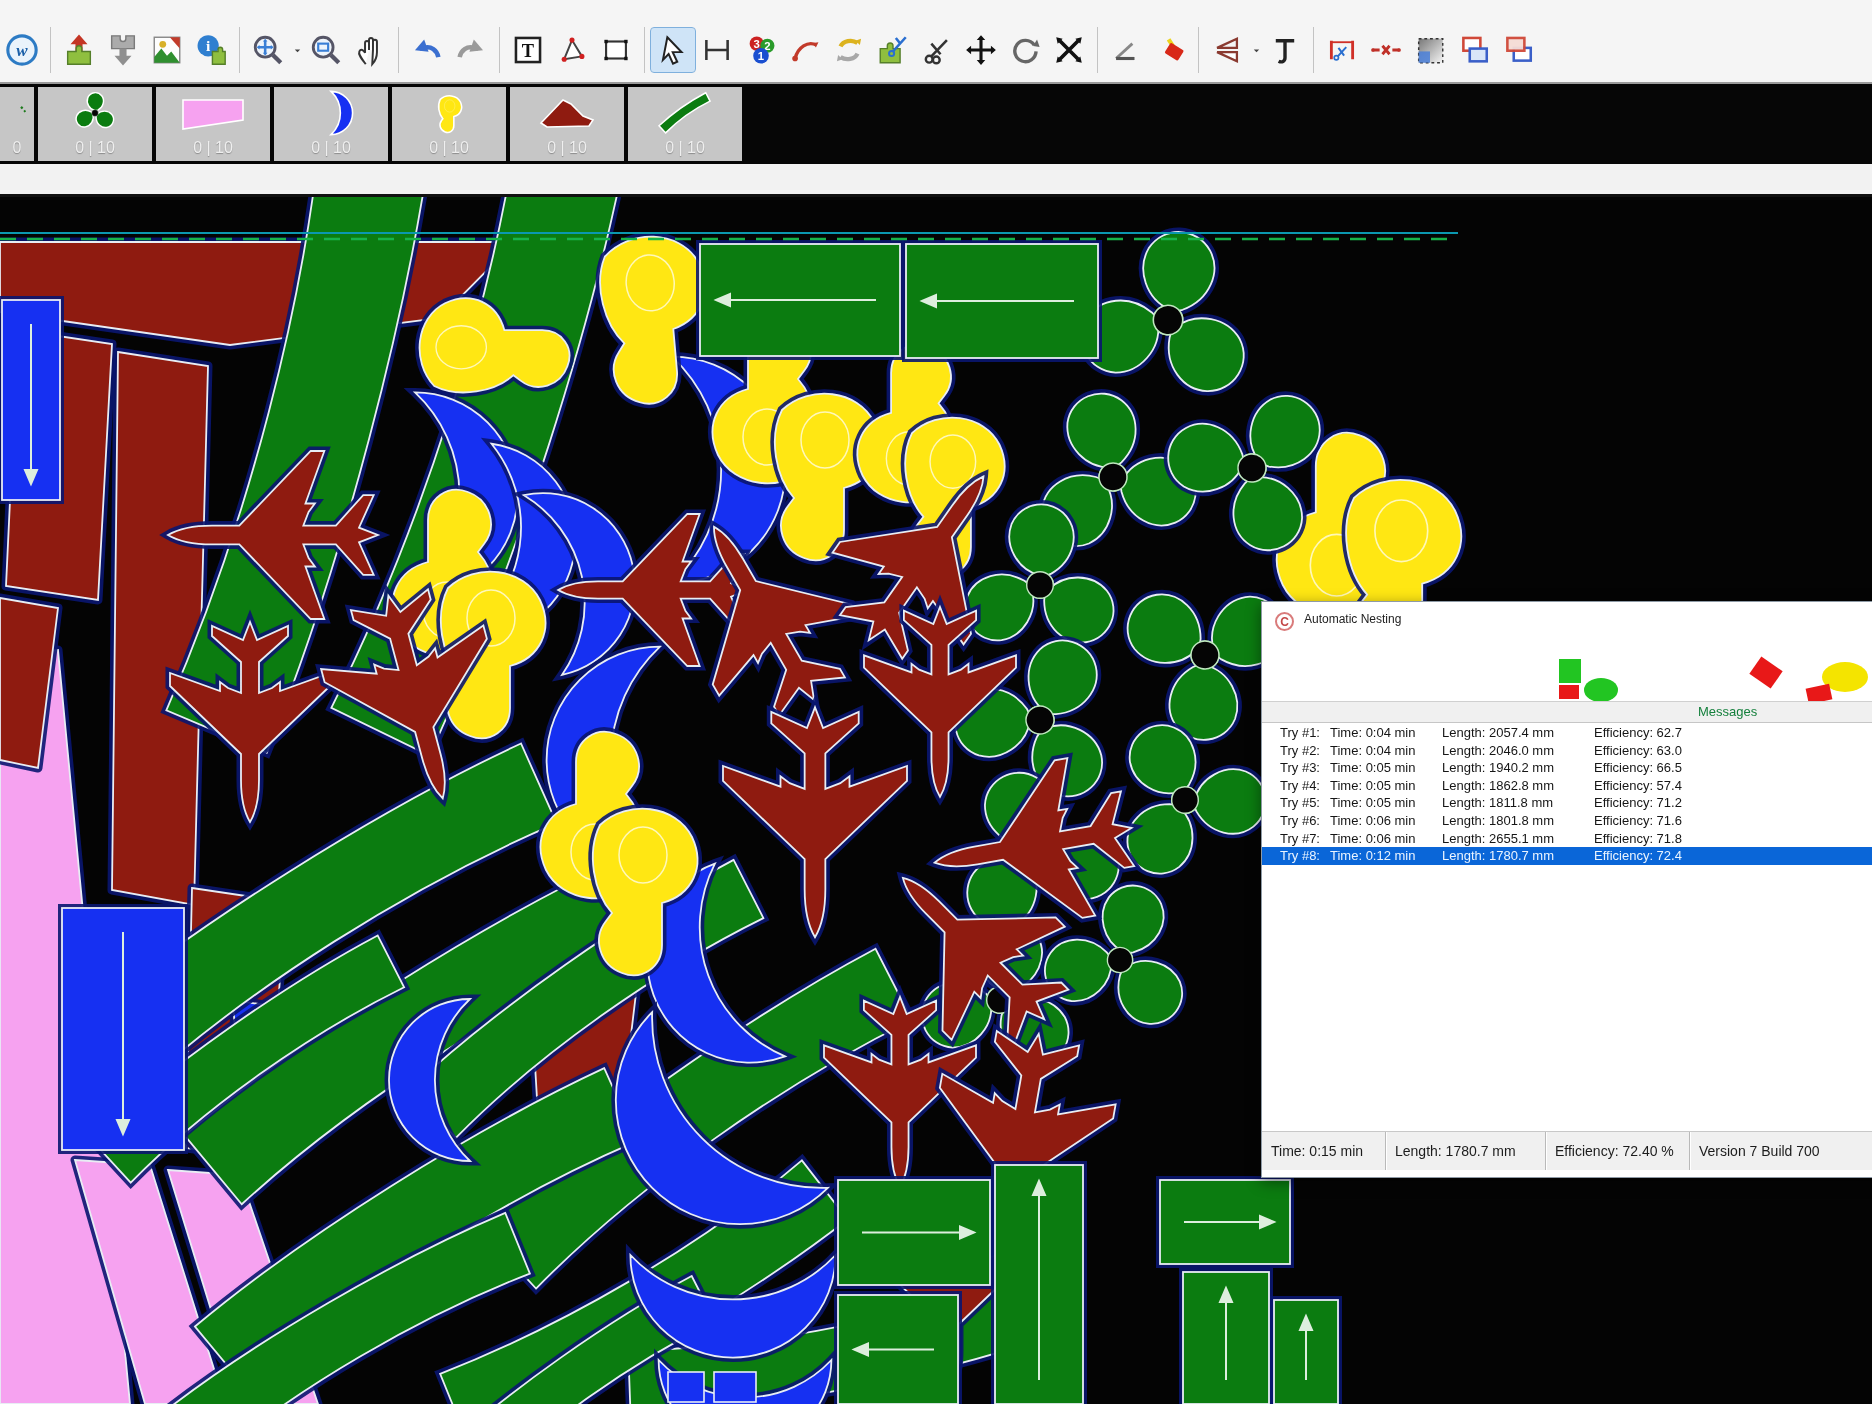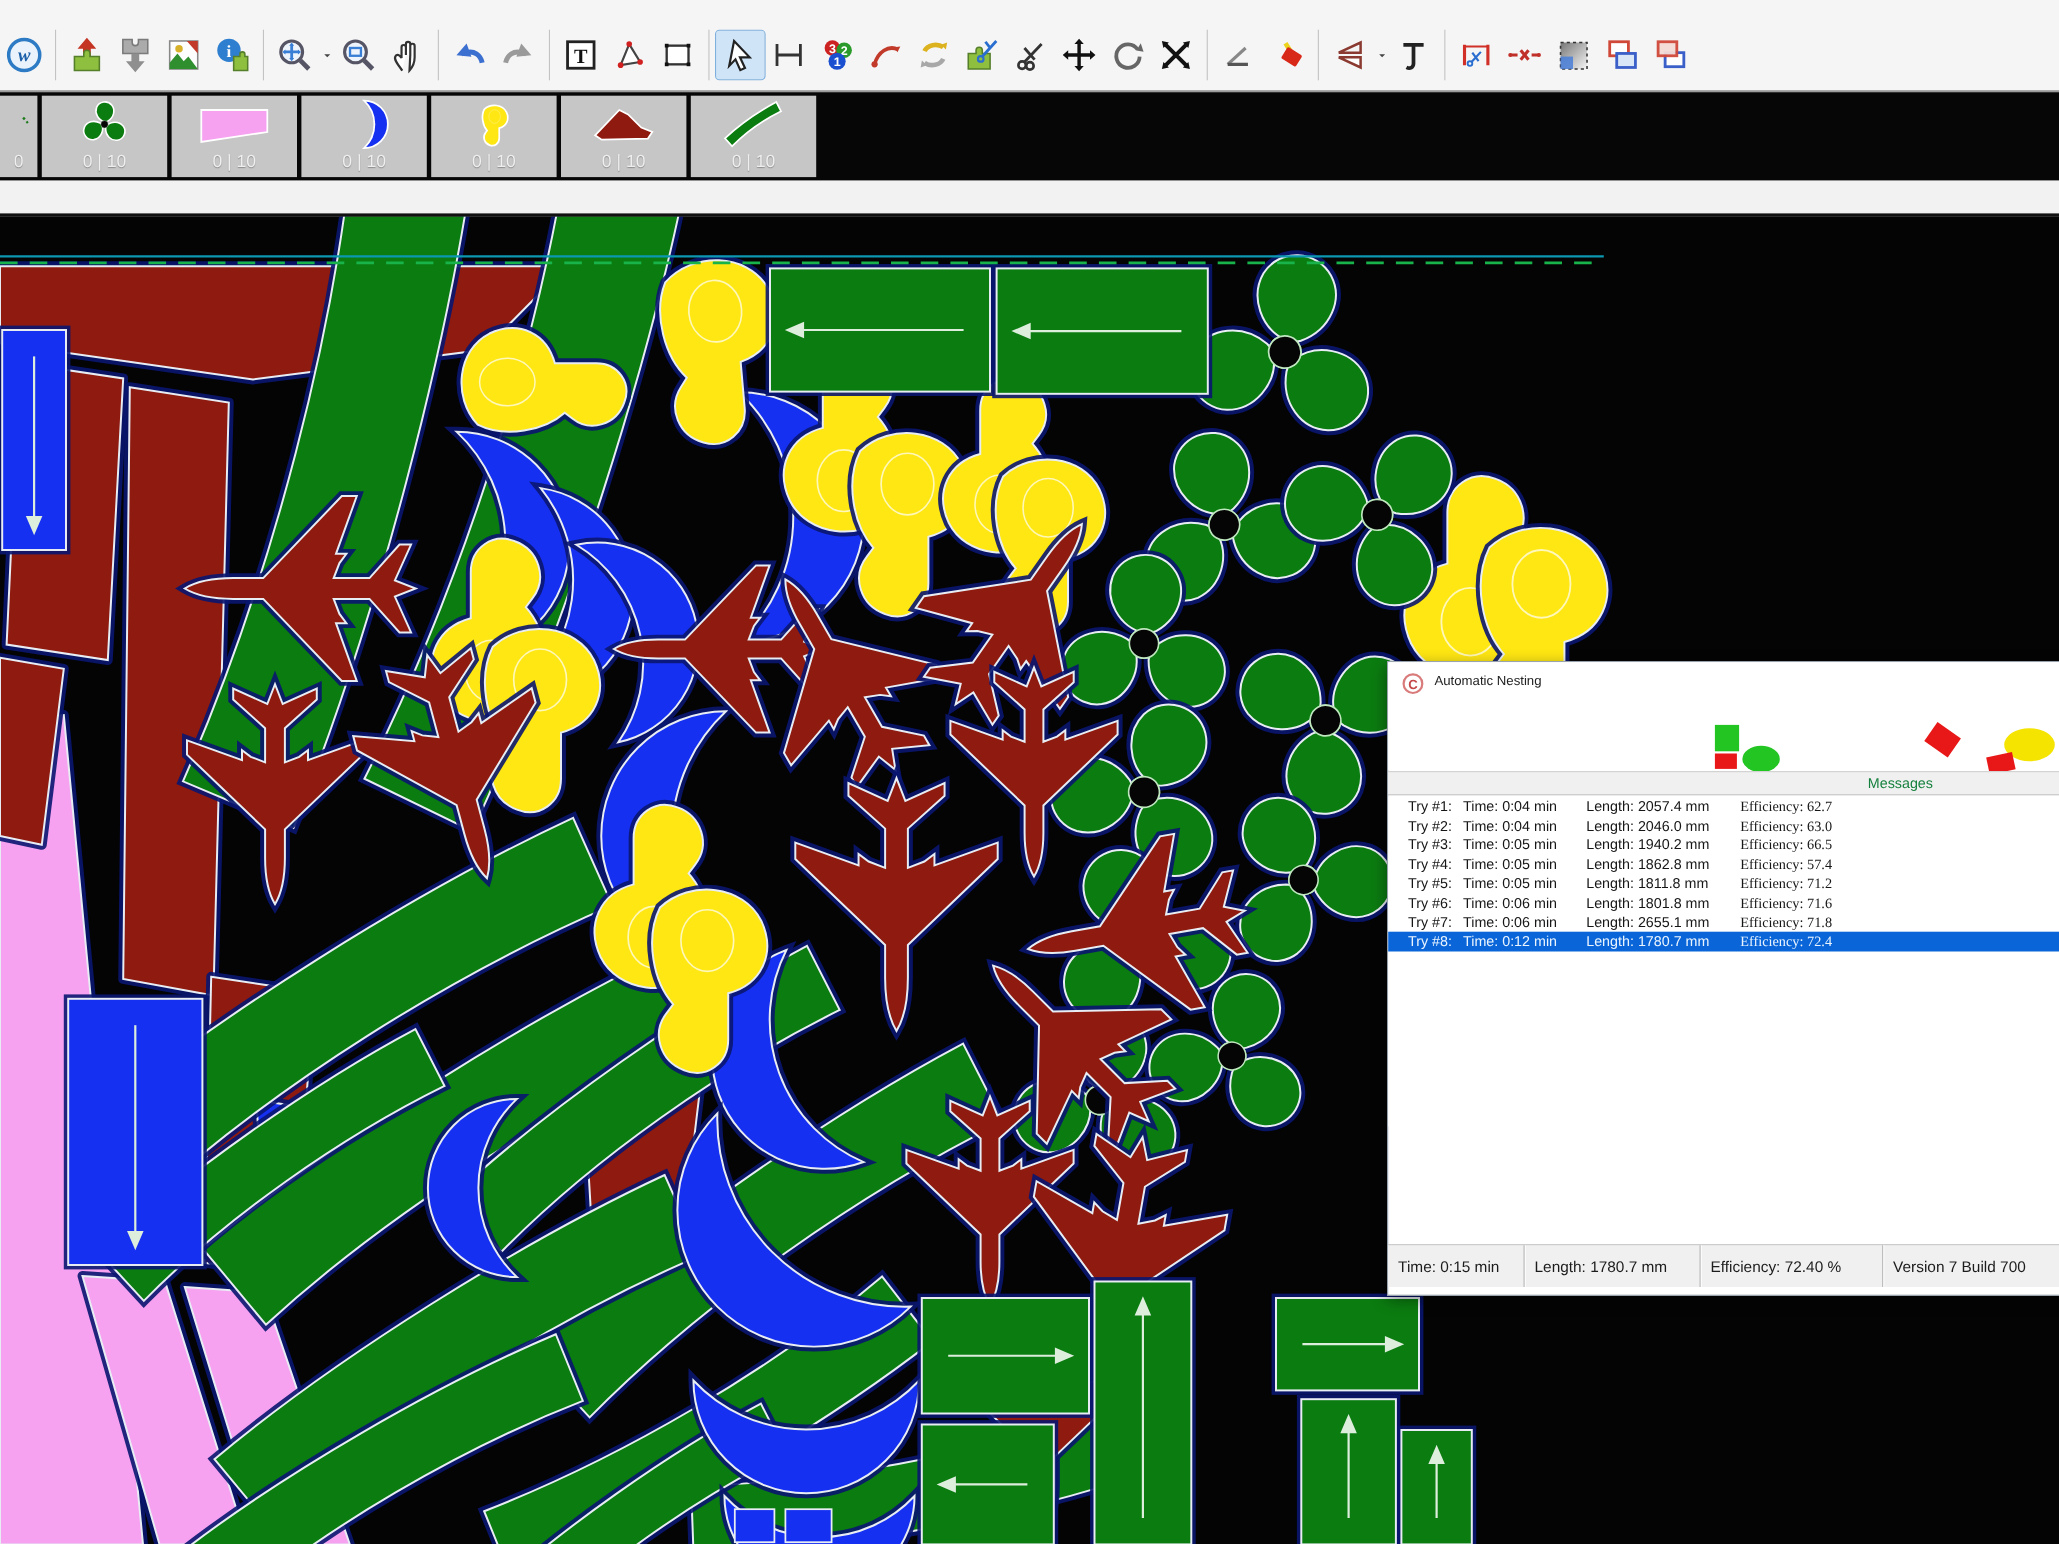--- a/index.html
+++ b/index.html
@@ -42,21 +42,21 @@
     align-items:center;justify-content:center;box-sizing:border-box;}
   #dlg-title{position:absolute;left:42px;top:10px;font-size:12px;color:#222;}
   #dlg-preview{position:absolute;left:0;top:38px;right:0;height:60px;background:#fff;}
   #dlg-msgbar{position:absolute;left:0;top:99px;right:0;height:20px;background:#f0f0f0;
     border-top:1px solid #d0d0d0;border-bottom:1px solid #c6c6c6;}
   #dlg-msglabel{position:absolute;left:436px;top:2px;font-size:13px;color:#15803d;}
   #dlg-list{position:absolute;left:0;top:122px;right:0;height:300px;background:#fff;}
   .dlg-row{position:relative;height:17.6px;font-size:13px;color:#161616;white-space:nowrap;}
   .dlg-row span{position:absolute;top:1px;margin-left:12px;}
   .dlg-row .c-try{left:6px;} .dlg-row .c-time{left:56px;}
-  .dlg-row .c-len{left:168px;} .dlg-row .c-eff{left:308px;font-family:Liberation Serif, serif;}
+  .dlg-row .c-len{left:168px;} .dlg-row .c-eff{left:320px;}
   .dlg-row.selected{background:#0a66d8;color:#eaf4ff;}
   #dlg-status{position:absolute;left:0;bottom:7px;right:0;height:38px;background:#f0f0f0;
     border-top:1px solid #c8c8c8;display:flex;}
   .st-cell{height:100%;display:flex;align-items:center;padding-left:9px;font-size:14px;color:#1c1c1c;
     border-right:1px solid #b9b9b9;box-shadow:1px 0 0 #fff;white-space:nowrap;box-sizing:border-box;}
   .mini{position:absolute;}
 </style>
 </head>
 <body>
 
@@ -772,16 +772,16 @@
       <div class="dlg-row selected">
         <span class="c-try">Try #8:</span>
         <span class="c-time">Time: 0:12 min</span>
         <span class="c-len">Length: 1780.7 mm</span>
         <span class="c-eff">Efficiency: 72.4</span>
       </div>
     </div>
   <div id="dlg-status">
       <div class="st-cell" style="width: 124px;">Time: 0:15 min</div>
       <div class="st-cell" style="width: 160px;">Length: 1780.7 mm</div>
-      <div class="st-cell" style="width: 166px;">Efficiency: 72.40 %</div>
+      <div class="st-cell" style="width: 144px;">Efficiency: 72.40 %</div>
       <div class="st-cell" style="width: 250px;">Version 7 Build 700</div>
     </div>
 </div>
 
 </body></html>

